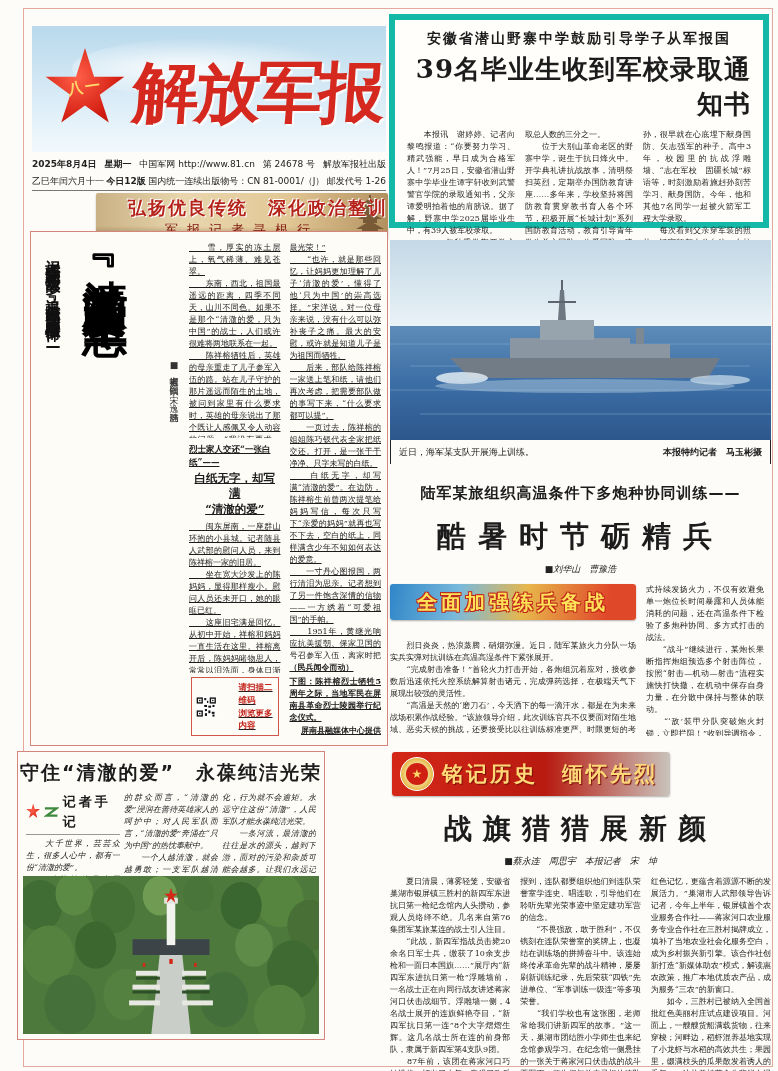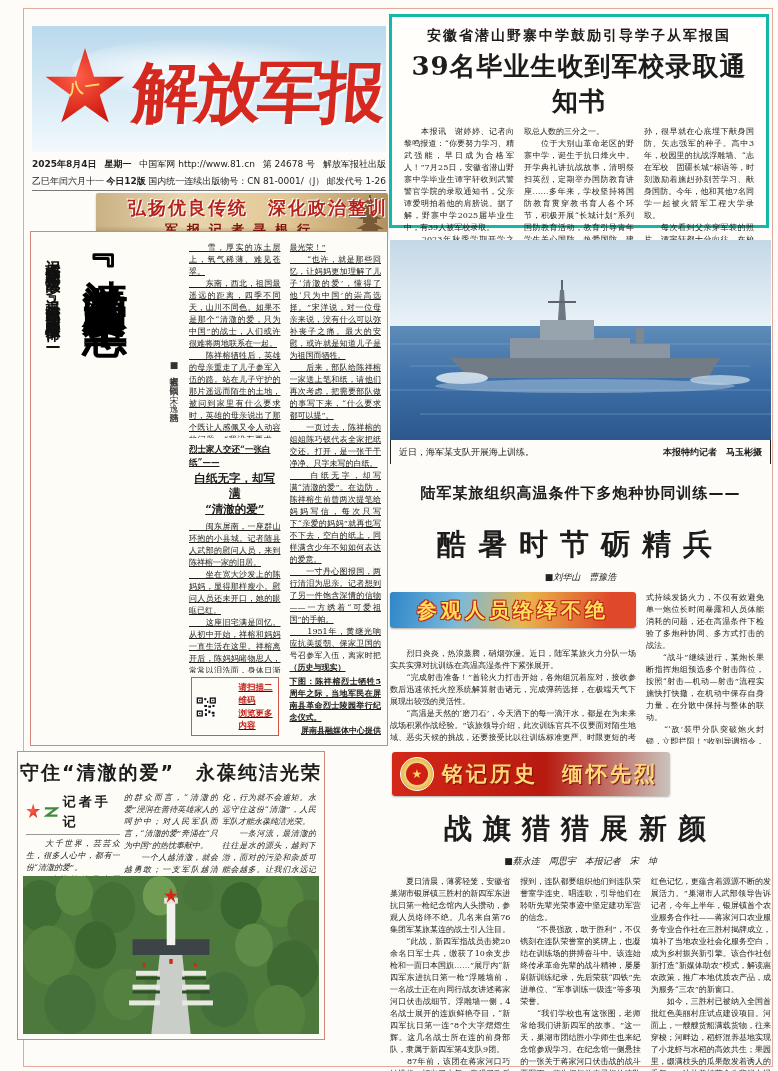--- a/index.html
+++ b/index.html
@@ -25,35 +25,35 @@
   .mast-title{position:absolute;left:100px;top:18px;width:250px;height:100px;line-height:96px;
         text-align:center;font-family:"DejaVu Serif","Liberation Serif",serif;
         font-size:66px;font-weight:900;color:#d5281e;transform:skewX(-4deg);
         text-shadow:2px 2px 0 rgba(255,255,255,.8);letter-spacing:-4px;}
   .datelines{left:32px;top:158px;width:354px;font-size:9px;color:#222;}
   .dl-row{display:flex;justify-content:space-between;margin-bottom:4px;}
   .dl-row b{font-weight:bold;}
   .mast-rule{left:32px;top:190px;width:354px;height:1px;background:#777;}
 
   
-  .lead{left:389px;top:14px;width:380px;height:214px;border:3px solid #14b8a6;
+  .lead{left:389px;top:14px;width:380px;height:214px;border:6px solid #14b8a6;
         background:#fffefa;box-sizing:border-box;padding:6px 12px 4px;}
   .lead-kicker{text-align:center;font-size:14px;font-weight:bold;letter-spacing:2px;margin-top:4px;}
-  .lead-headline{text-align:center;font-size:26px;font-weight:900;letter-spacing:1px;margin:4px 0 7px;
+  .lead-headline{text-align:right;font-size:26px;font-weight:900;letter-spacing:1px;margin:4px 0 7px;
         font-family:"DejaVu Serif","Liberation Serif",serif;}
   .lead-cols{display:flex;gap:10px;height:128px;overflow:hidden;}
   .lead-col{flex:1;font-size:8px;line-height:1.5;overflow:hidden;}
 
   
   .banner1{left:96px;top:193px;width:292px;height:46px;overflow:hidden;border-radius:2px;
         background:linear-gradient(90deg,#c9b184 0%,#e9d6ae 30%,#e2c896 65%,#b2915f 100%);
         box-shadow:0 1px 2px rgba(0,0,0,.25);}
   .banner1-l1{position:relative;text-align:right;font-size:18px;font-weight:900;color:#b5231a;
         margin-top:3px;letter-spacing:2px;text-shadow:1px 1px 0 #fff,-1px -1px 0 #fff;}
-  .banner1-l2{position:relative;text-align:center;font-size:13px;font-weight:700;color:#7e150d;
+  .banner1-l2{position:relative;text-align:center;font-size:13px;font-weight:400;color:#7e150d;
         letter-spacing:9px;margin-top:1px;}
   .pagoda{position:absolute;right:4px;top:2px;opacity:.85;}
   .hills{position:absolute;left:0;bottom:0;width:100%;height:16px;opacity:.4;
         background:radial-gradient(ellipse at 15% 120%,#7a5a38 30%,transparent 60%),
                    radial-gradient(ellipse at 60% 140%,#8a6a42 30%,transparent 60%);}
 
   
   .feature{left:30px;top:231px;width:358px;height:515px;border:1px solid #d4867c;
         box-sizing:border-box;background:#fdfcf7;}
   .f-kicker{position:absolute;left:12px;top:16px;height:486px;
@@ -81,21 +81,21 @@
   
   .navy{left:390px;top:240px;width:381px;height:200px;overflow:hidden;}
   .navy-cap{left:390px;top:440px;width:381px;height:24px;box-sizing:border-box;
         display:flex;justify-content:space-between;align-items:center;padding:0 8px;
         border-left:1px solid #222;border-right:1px solid #222;font-size:9px;}
   .navy-credit b{font-weight:bold;}
 
   
   .training{left:390px;top:468px;width:381px;height:283px;}
   .t-kicker{text-align:center;font-size:15px;font-weight:bold;letter-spacing:1px;margin-top:16px;}
-  .t-headline{text-align:center;font-size:29px;font-weight:900;letter-spacing:12px;margin-top:22px;
+  .t-headline{text-align:center;font-size:29px;font-weight:900;letter-spacing:12px;margin-top:14px;
         font-family:"DejaVu Serif","Liberation Serif",serif;}
   .t-byline{text-align:center;font-size:9px;font-style:italic;margin:6px 0 8px;color:#222;}
   .t-cols{display:flex;gap:10px;height:152px;}
   .t-left{width:246px;display:flex;flex-direction:column;}
   .t-banner{height:36px;border-radius:3px;display:flex;align-items:center;justify-content:center;
         background:linear-gradient(100deg,#2f86c8 0%,#79b9dc 28%,#e8b64a 55%,#e0482a 88%);
         box-shadow:0 1px 2px rgba(0,0,0,.3);}
   .t-banner span{font-size:20px;font-weight:900;letter-spacing:4px;color:#ffe257;
         text-shadow:1px 1px 0 #c0261a,-1px -1px 0 #c0261a,1px -1px 0 #c0261a,-1px 1px 0 #c0261a;}
   .t-left-cols{flex:1;display:flex;gap:10px;margin-top:20px;overflow:hidden;}
@@ -251,21 +251,21 @@
         <div class="f-flow pre just">最光荣！”
 　　“也许，就是那些回忆，让妈妈更加理解了儿子‘清澈的爱’，懂得了他‘只为中国’的崇高选择。”宋洋说，对一位母亲来说，没有什么可以弥补丧子之痛。最大的安慰，或许就是知道儿子是为祖国而牺牲。
 　　后来，部队给陈祥榕一家送上笔和纸，请他们再次考虑，把需要部队做的事写下来，“什么要求都可以提”。
 　　一页过去，陈祥榕的姐姐陈巧钗代表全家把纸交还。打开，是一张干干净净、只字未写的白纸。
 　　白纸无字，却写满“清澈的爱”。在边防，陈祥榕生前曾两次提笔给妈妈写信，每次只写下“亲爱的妈妈”就再也写不下去，空白的纸上，同样满含少年不知如何表达的爱意。
 　　一寸丹心图报国，两行清泪为思亲。记者想到了另一件饱含深情的信物——一方绣着“可爱祖国”的手帕。
 　　1951年，黄继光响应抗美援朝、保家卫国的号召参军入伍，离家时把绣有“可爱祖国”的手帕留给母亲邓芳芝。这方手帕，成了母子诀别的见证。得知儿子牺牲的消息，邓芳芝无数次拿出手帕端详。之后，坚强的母亲为小儿子黄继恕收拾行囊，又把他送到部队。
 　　在闽东这片红色的土地上寻根，“只为中国”的故事一次又一次感动着我们——
 　　北大学子邓长瑞舍弃锦衣玉食的生活，秘密加入共产党，牺牲时女儿只有几个月大。由于身份保密，在他牺牲50多年后，他的共产党员和革命烈士身份才被确认。
 　　家境富裕的蔡威隐姓埋名，成为红军情报战线的“听风者”，从此与家人断绝联系。他临终留下家书，“吾有必行之事，恐难尽孝，亦有愧于你。”在他牺牲40多年后，家人才得知他的消息。</div>
-        <div class="f-turn">（历史与现实）</div>
+        <div class="f-turn">（民兵闻令而动）</div>
         <div class="f-cap just">下图：陈祥榕烈士牺牲5周年之际，当地军民在屏南县革命烈士陵园举行纪念仪式。</div>
         <div class="f-credit">屏南县融媒体中心提供</div>
       </div>
     </div>
   </div>
 
   <div class="abs navy">
     <svg width="381" height="200" viewBox="0 0 381 200">
       <defs>
         <linearGradient id="sky" x1="0" y1="0" x2="0" y2="1">
@@ -306,21 +306,21 @@
     <span class="navy-credit"><b>本报特约记者　马玉彬摄</b></span>
   </div>
 
   <div class="abs training">
     <div class="t-kicker">陆军某旅组织高温条件下多炮种协同训练——</div>
     <div class="t-headline">酷暑时节砺精兵</div>
     <div class="t-byline">■刘华山　曹豫浩</div>
     <div class="t-cols serif">
       <div class="t-left">
         <div class="t-banner">
-          <span>参观人员络绎不绝</span>
+          <span>全面加强练兵备战</span>
         </div>
         <div class="t-left-cols">
           <div class="t-col pre just">　　烈日炎炎，热浪蒸腾，硝烟弥漫。近日，陆军某旅火力分队一场实兵实弹对抗训练在高温高湿条件下紧张展开。
 　　“完成射击准备！”首轮火力打击开始，各炮组沉着应对，接收参数后迅速依托火控系统解算射击诸元，完成弹药选择，在极端天气下展现出较强的灵活性。
 　　“高温是天然的‘磨刀石’，今天洒下的每一滴汗水，都是在为未来战场积累作战经验。”该旅领导介绍，此次训练官兵不仅要面对陌生地域、恶劣天候的挑战，还要接受比以往训练标准更严、时限更短的考验，而且在训练中，导调组改变</div>
         </div>
       </div>
       <div class="t-col3 pre just">式持续发扬火力，不仅有效避免单一炮位长时间暴露和人员体能消耗的问题，还在高温条件下检验了多炮种协同、多方式打击的战法。
 　　“战斗”继续进行，某炮长果断指挥炮组预选多个射击阵位，按照“射击—机动—射击”流程实施快打快撤，在机动中保存自身力量，在分散中保持与整体的联动。
 　　“‘敌’装甲分队突破炮火封锁，立即拦阻！”收到导调指令，火力打击队自主解算射击诸元，对装甲集群实施拦截和打击。一轮火力压制完成，无人机迅速升空，精准评估毁伤效果。

